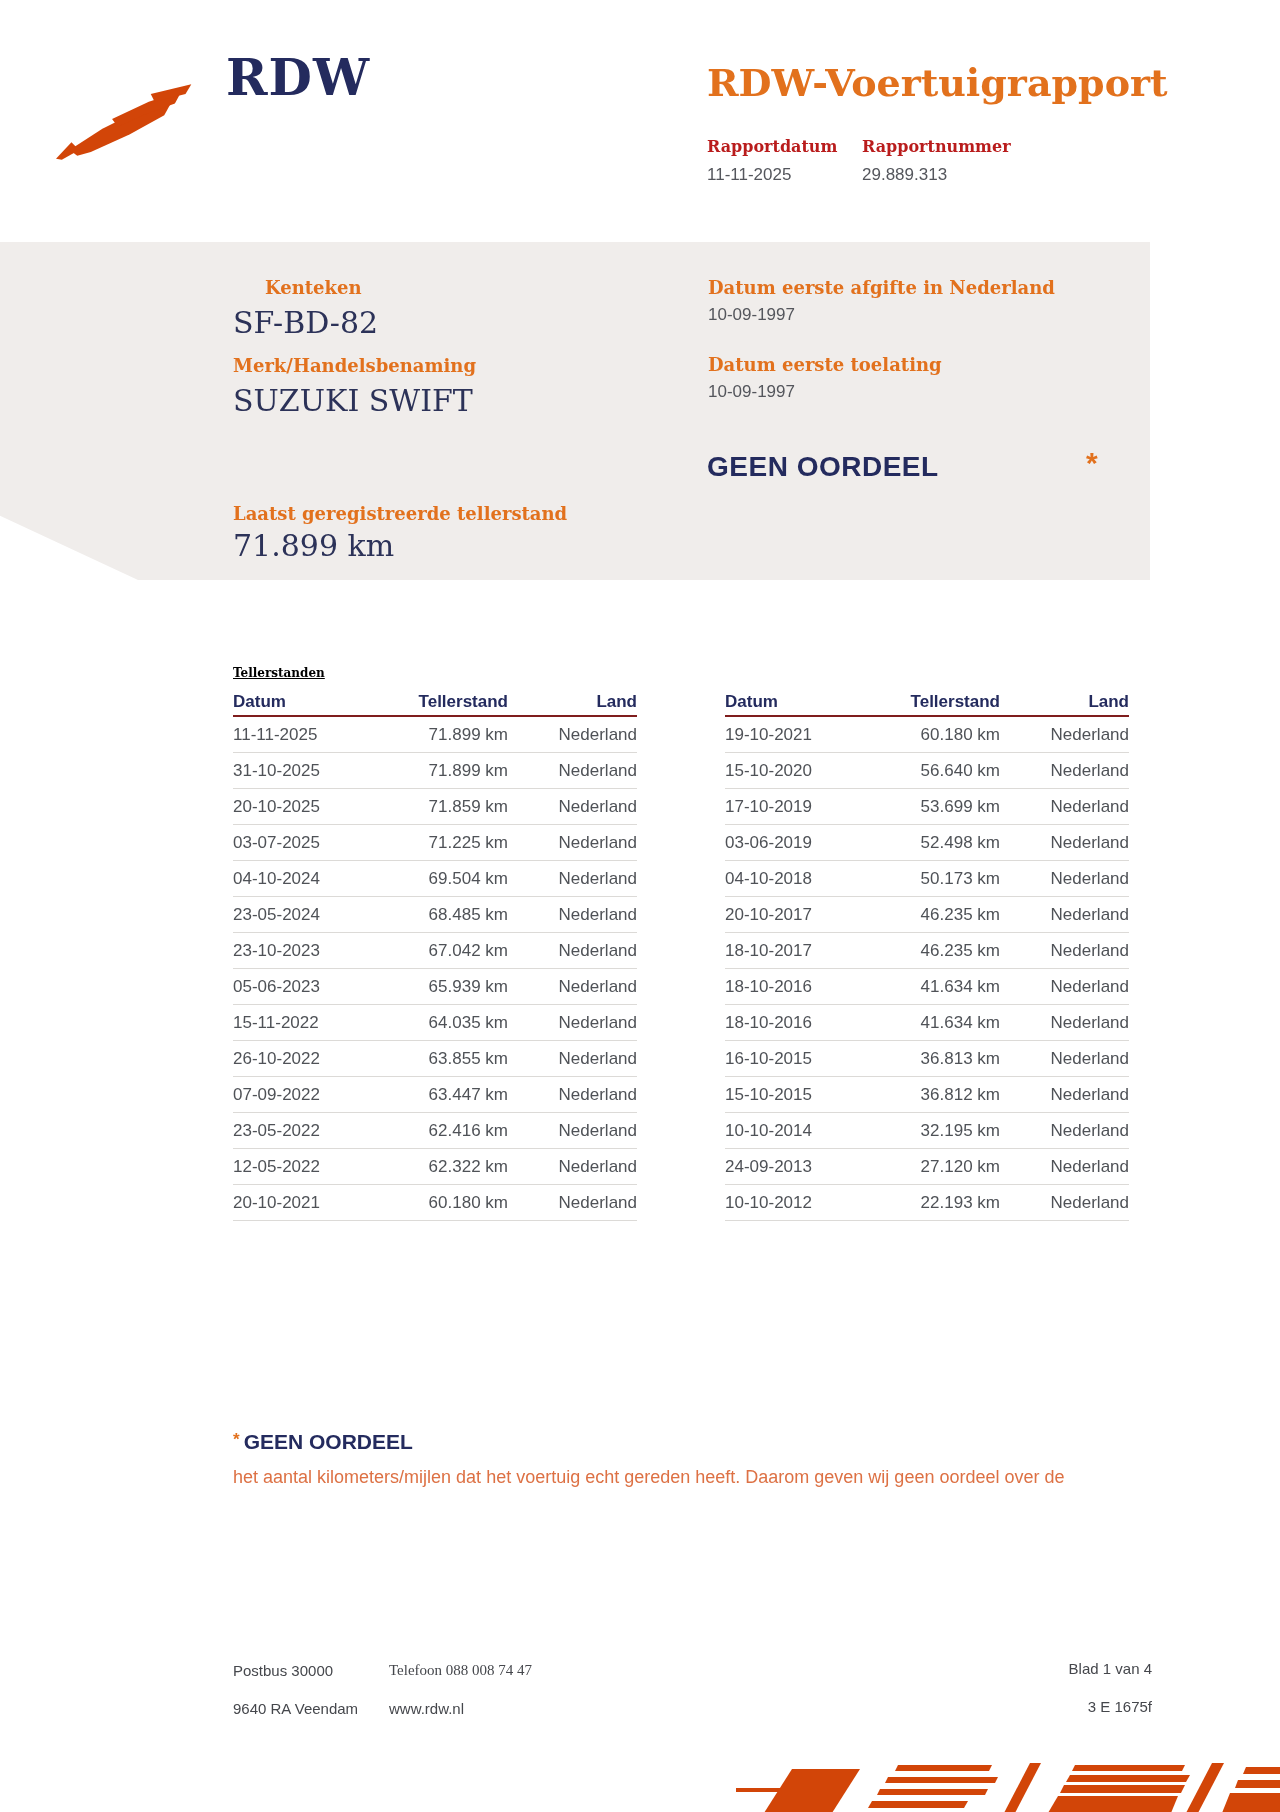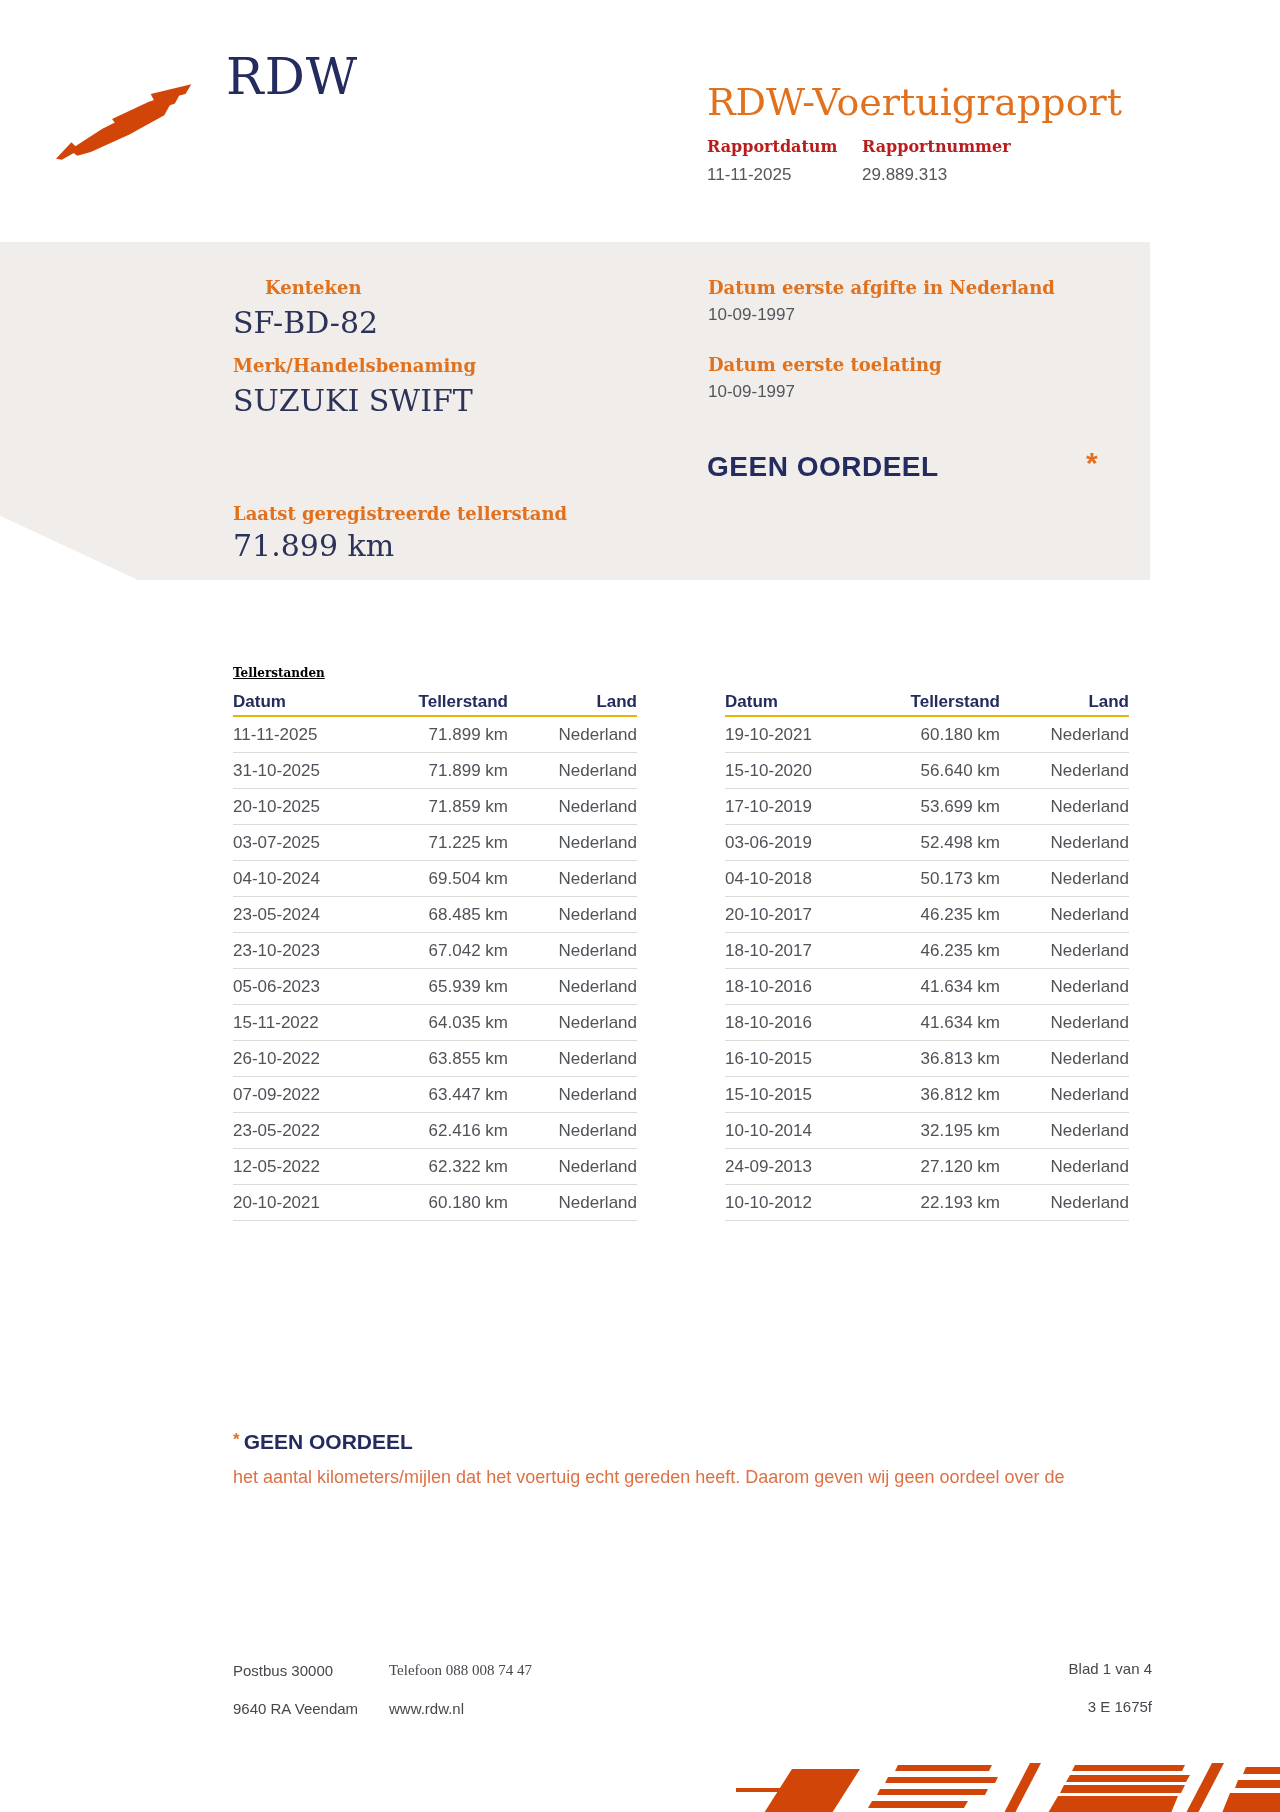--- a/index.html
+++ b/index.html
@@ -4,23 +4,23 @@
 <style>
   html,body{margin:0;padding:0;}
   body{
     width:1280px;height:1812px;position:relative;overflow:hidden;
     background:#ffffff;font-family:"Liberation Sans",sans-serif;
   }
   .abs{position:absolute;}
 
   
   .logo-wing{left:56px;top:82px;width:145px;height:78px;}
-  .logo-text{left:226px;top:48px;font-family:"DejaVu Serif",serif;font-weight:normal;
+  .logo-text{left:226px;top:48px;font-family:"DejaVu Serif",serif;font-weight:bold;
     font-size:50px;color:#242b5e;letter-spacing:1px;}
-  .doc-title{left:707px;top:80px;font-family:"DejaVu Serif",serif;font-weight:normal;
+  .doc-title{left:707px;top:60px;font-family:"DejaVu Serif",serif;font-weight:bold;
     font-size:38px;color:#e2711d;}
   .meta-label{font-family:"DejaVu Serif",serif;font-weight:bold;font-size:16px;color:#b91c1c;}
   .meta-value{font-size:17px;color:#54565c;}
   .ml1{left:707px;top:137px;} .ml2{left:862px;top:137px;}
   .mv1{left:707px;top:165px;} .mv2{left:862px;top:165px;}
 
   
   .panel{left:0;top:242px;width:1150px;height:338px;background:#f0edeb;
     clip-path:polygon(0 0,100% 0,100% 100%,12% 100%,0 81%);}
   .olabel{font-family:"DejaVu Serif",serif;font-weight:bold;font-size:18px;color:#e2711d;}
@@ -32,21 +32,21 @@
   .afgifte-l{left:708px;top:277px;}  .afgifte-v{left:708px;top:305px;}
   .toelating-l{left:708px;top:354px;}.toelating-v{left:708px;top:382px;}
   .oordeel{left:707px;top:451px;font-weight:bold;font-size:28px;color:#242b5e;letter-spacing:.5px;}
   .oordeel-star{left:1086px;top:446px;font-weight:bold;font-size:30px;color:#e2711d;}
 
   
   .tables-title{left:233px;top:666px;font-family:"DejaVu Serif",serif;font-weight:bold;
     font-size:12px;color:#000000;text-decoration:underline;}
   .odo-table{width:404px;}
   .t-left{left:233px;top:692px;} .t-right{left:725px;top:692px;}
-  .thead{display:flex;height:23px;border-bottom:2px solid #eab308;
+  .thead{display:flex;height:23px;border-bottom:2px solid #7f1d1d;
     font-weight:bold;font-size:17px;color:#242b5e;}
   .trow{display:flex;height:35px;line-height:35px;border-bottom:1px solid #dcdad7;
     font-size:17px;color:#4f5257;}
   .c0{width:150px;text-align:left;}
   .c1{width:125px;text-align:right;}
   .c2{flex:1;text-align:right;}
 
   
   .fn-head{left:233px;top:1430px;font-weight:bold;font-size:21px;color:#242b5e;}
   .fn-star{color:#e2711d;font-size:17px;vertical-align:4px;margin-right:4px;}

